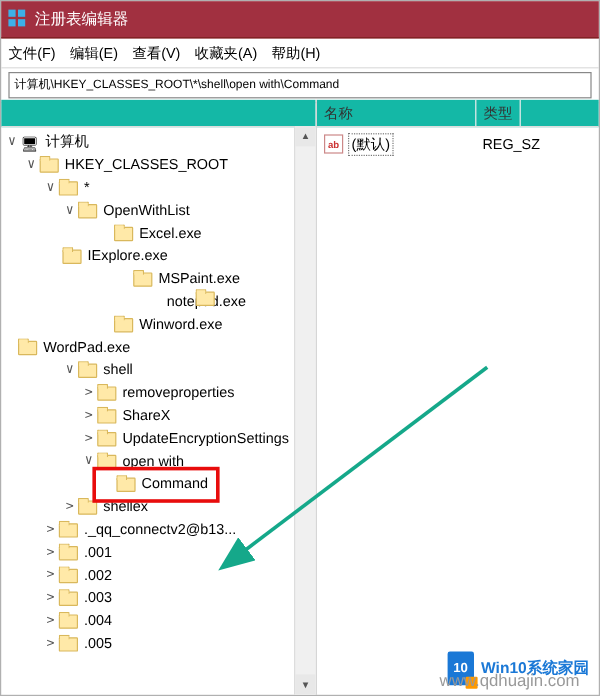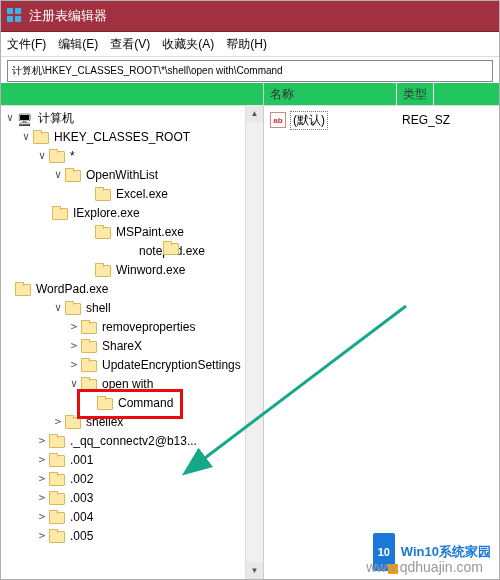--- a/index.html
+++ b/index.html
@@ -10,21 +10,21 @@
 .titlebar .icon-sq .a{left:0;top:0}.titlebar .icon-sq .b{left:8px;top:0}
 .titlebar .icon-sq .c{left:0;top:8px}.titlebar .icon-sq .d{left:8px;top:8px}
 .titlebar .title{font-size:13px}
 .menubar{height:24px;display:flex;align-items:center;padding:0 6px;gap:12px;border-bottom:1px solid #ddd}
 .menubar span{cursor:default}
 .addressbar{height:24px;display:flex;align-items:center;padding:2px 6px;border-bottom:1px solid #ddd}
 .addressbar .addr{flex:1;border:1px solid #888;height:20px;line-height:20px;padding:0 4px;font-size:10px;background:#fff}
 .content{position:absolute;top:82px;left:0;right:0;bottom:0;display:flex}
 .treepane{width:262px;height:100%;overflow:hidden;border-right:1px solid #ccc;position:relative}
 .listpane{flex:1;overflow:hidden}
-.tree-header,.list-header{height:22px;border-bottom:1px solid #ddd;background:#22c55e;display:flex;align-items:center;font-size:12px;color:#333}
+.tree-header,.list-header{height:22px;border-bottom:1px solid #ddd;background:#14b8a6;display:flex;align-items:center;font-size:12px;color:#333}
 .tree-header{padding-left:4px}
 .list-header .col{padding:0 6px;border-right:1px solid #eee;height:100%;display:flex;align-items:center}
 .list-header .col.n{width:120px}
 .listbody{padding:4px 0}
 .listrow{display:flex;align-items:center;height:20px}
 .listrow .cell{padding:0 6px}
 .listrow .cell.n{width:120px;display:flex;align-items:center;gap:4px}
 .val-icon{width:14px;height:14px;border:1px solid #c88;background:#fff;display:flex;align-items:center;justify-content:center;font-size:8px;color:#c33;font-weight:bold}
 .dotted{border:1px dotted #777;padding:0 2px}
 .treebody{position:relative;padding:2px 0;font-size:12px;line-height:18px}
@@ -32,21 +32,21 @@
 .tw{width:14px;text-align:center;font-family:Consolas,monospace;font-size:11px;color:#555;display:inline-block}
 .fold{width:16px;height:14px;margin-right:3px;display:inline-block;vertical-align:middle;position:relative}
 .fold::before{content:"";position:absolute;left:0;top:2px;width:14px;height:10px;background:#ffe9a8;border:1px solid #d9b85c;border-radius:1px}
 .fold::after{content:"";position:absolute;left:0;top:0;width:7px;height:3px;background:#ffe9a8;border:1px solid #d9b85c;border-bottom:none;border-radius:1px 1px 0 0}
 .pc-ico{width:16px;height:14px;margin-right:3px;display:inline-block;vertical-align:middle}
 .pc-ico::before{content:"🖥";font-size:12px}
 .lbl{padding:0 2px}
 .highlight-box{position:absolute;border:3px solid #e80c0c;pointer-events:none}
 .arrow-svg{position:absolute;pointer-events:none}
 .watermark{position:absolute;right:8px;bottom:8px;display:flex;align-items:center;gap:6px;font-size:13px;color:#1a78d6;font-weight:bold}
-.watermark .logo{width:22px;height:38px;background:#1a78d6;color:#fff;display:flex;align-items:center;justify-content:center;font-size:11px;border-radius:2px;position:relative}
+.watermark .logo{width:22px;height:28px;background:#1a78d6;color:#fff;display:flex;align-items:center;justify-content:center;font-size:11px;border-radius:2px;position:relative}
 .watermark .logo::after{content:"";position:absolute;right:-3px;bottom:-3px;width:10px;height:10px;background:#ff9a00;border-radius:1px}
 .watermark .sub{position:absolute;right:8px;bottom:-4px;font-size:14px;color:#999;font-weight:normal}
 .scroll-gutter{position:absolute;right:0;top:22px;bottom:0;width:17px;background:#f0f0f0;border-left:1px solid #ddd}
 .scroll-up,.scroll-dn{position:absolute;left:0;width:17px;height:17px;background:#e8e8e8;display:flex;align-items:center;justify-content:center;font-size:8px;color:#555}
 .scroll-up{top:0}.scroll-dn{bottom:0}
 </style>
 </head>
 <body>
 
 <div id="app">
@@ -100,21 +100,21 @@
             <div class="row" style="padding-left: 80px;">
               <span class="tw"></span>
               <span class="fold"></span>
               <span class="lbl">Excel.exe</span>
             </div>
             <div class="row" style="padding-left: 37px; align-items: center;">
               <span class="tw"></span>
               <span class="fold"></span>
               <span class="lbl">IExplore.exe</span>
             </div>
-            <div class="row" style="padding-left: 80px;">
+            <div class="row" style="padding-left: 80px; margin-left: 16px;">
               <span class="tw"></span>
               <span class="fold"></span>
               <span class="lbl">MSPaint.exe</span>
             </div>
             <div class="row" style="padding-left: 80px; flex-direction: column;">
               <span class="tw"></span>
               <span class="fold"></span>
               <span class="lbl">notepad.exe</span>
             </div>
             <div class="row" style="padding-left: 80px;">

